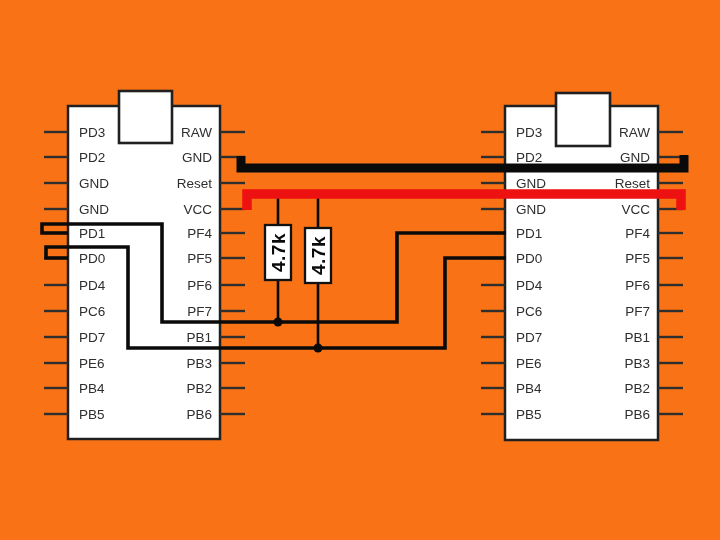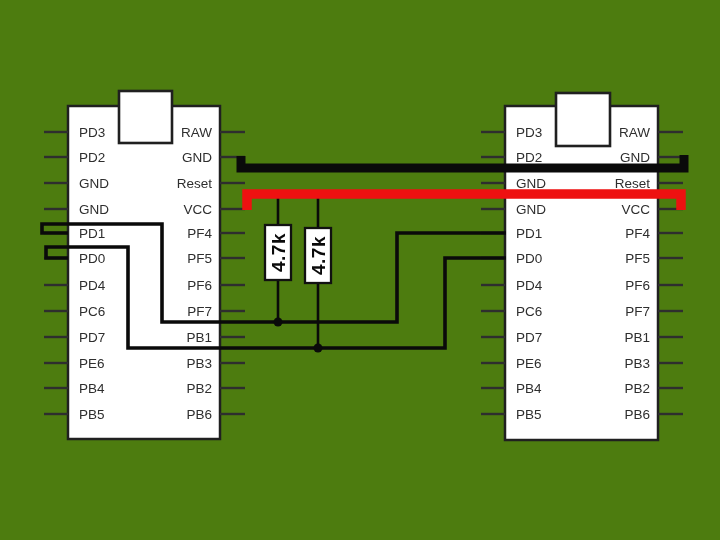--- a/index.html
+++ b/index.html
@@ -1,19 +1,19 @@
 <!DOCTYPE html>
 <html><head>
 <meta charset="utf-8">
 <style>
   html,body{margin:0;padding:0;background:#ffffff;}
   .stage{
     position:relative;
     width:720px;height:540px;
-    background:#4d7c0f;
+    background:#f97316;
     font-family:"Liberation Sans", sans-serif;
     overflow:hidden;
   }
   svg{position:absolute;left:0;top:0;}
   text{font-family:"Liberation Sans", sans-serif;}
   .pin-label{font-size:13.5px;}
   .res-label{font-size:19px;font-weight:bold;letter-spacing:0.5px;}
 </style>
 </head>
 <body>

